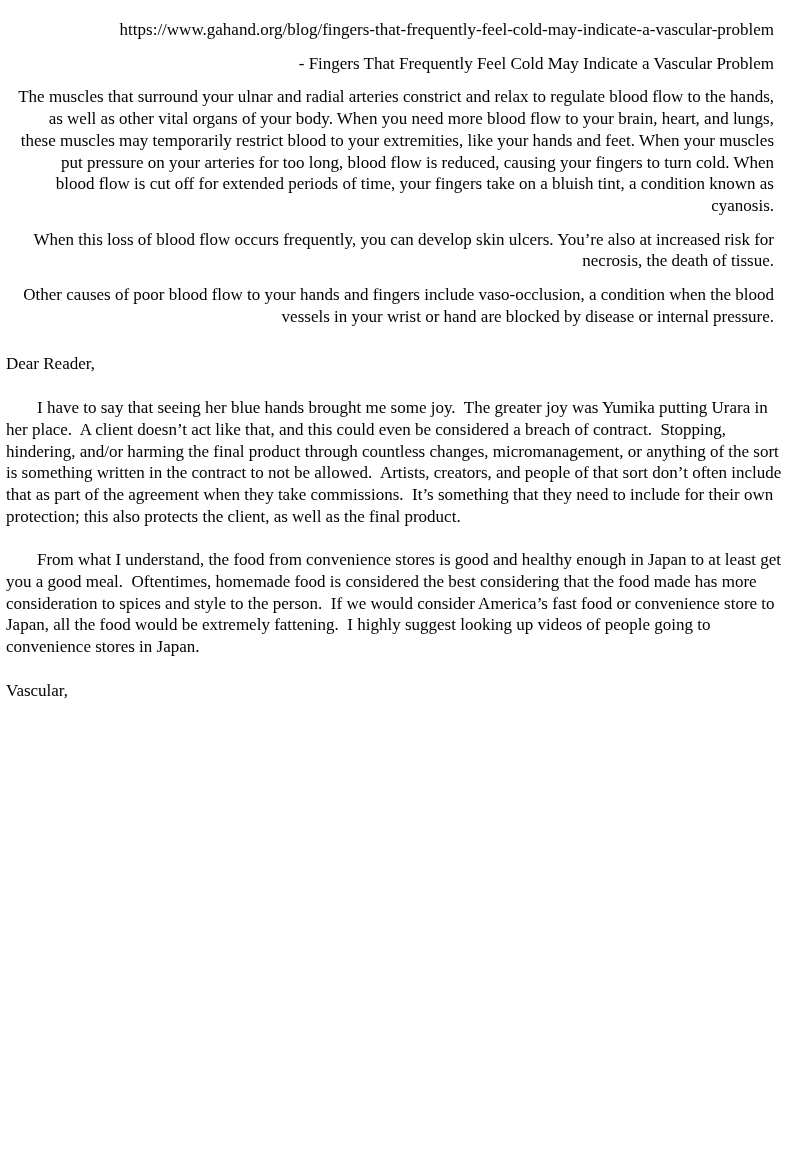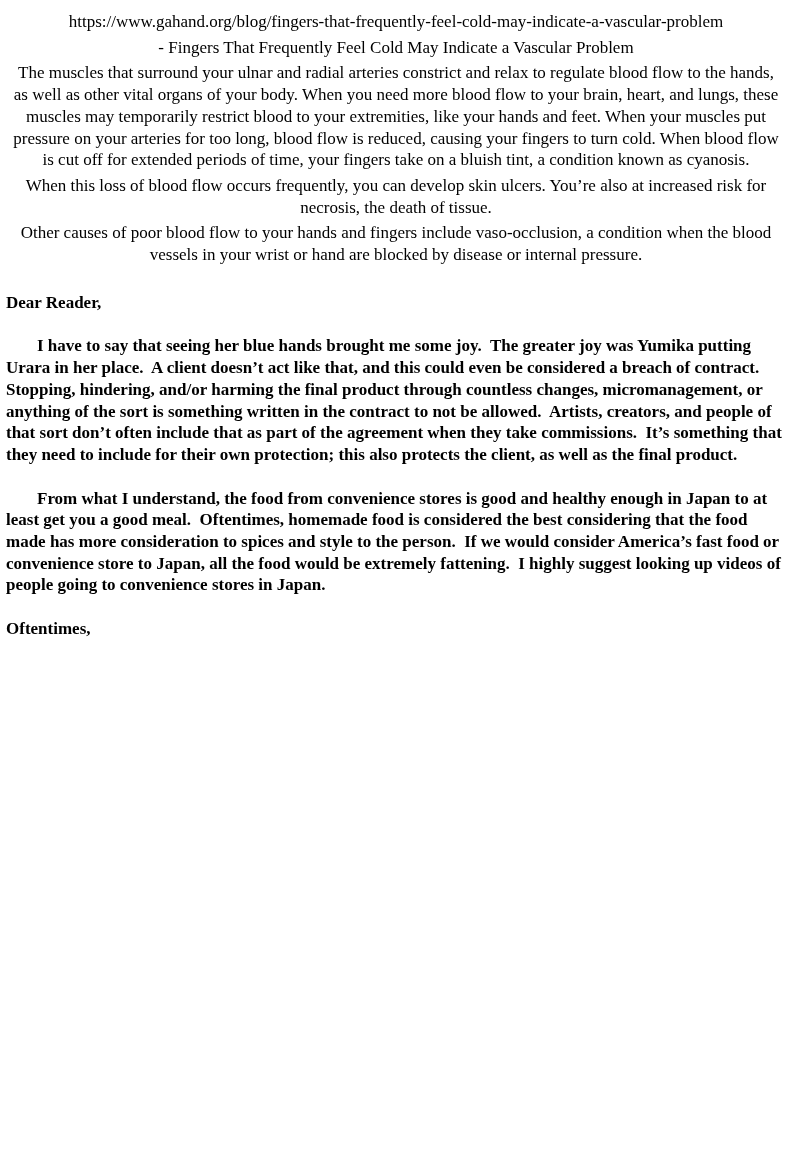--- a/index.html
+++ b/index.html
@@ -14,31 +14,30 @@
     box-sizing: border-box;
     background: #ffffff;
     color: #000000;
     font-family: "Liberation Serif", "DejaVu Serif", serif;
     font-size: 17px;
     line-height: 21.7px;
     padding: 7px 6px 0 6px;
     overflow: hidden;
   }
   .article p {
-    margin: 4px;
-    text-align: center;
+    margin: 12px;
+    text-align: right;
   }
   .letter {
     margin-top: 26px;
     text-align: left;
   }
   .letter p {
     margin: 0 0 22px 0;
     white-space: pre-wrap;
-    font-weight: bold;
   }
   .letter p.body-para {
     text-indent: 31px;
   }
   .letter p.signature {
     margin-bottom: 0;
   }
 </style>
 </head>
 <body>
@@ -50,16 +49,16 @@
     <p>- Fingers That Frequently Feel Cold May Indicate a Vascular Problem</p>
     <p>The muscles that surround your ulnar and radial arteries constrict and relax to regulate blood flow to the hands, as well as other vital organs of your body. When you need more blood flow to your brain, heart, and lungs, these muscles may temporarily restrict blood to your extremities, like your hands and feet. When your muscles put pressure on your arteries for too long, blood flow is reduced, causing your fingers to turn cold. When blood flow is cut off for extended periods of time, your fingers take on a bluish tint, a condition known as cyanosis.</p>
     <p>When this loss of blood flow occurs frequently, you can develop skin ulcers. You’re also at increased risk for necrosis, the death of tissue.</p>
     <p>Other causes of poor blood flow to your hands and fingers include vaso-occlusion, a condition when the blood vessels in your wrist or hand are blocked by disease or internal pressure.</p>
   </div>
 
   <div class="letter">
     <p class="salutation">Dear Reader,</p>
     <p class="body-para">I have to say that seeing her blue hands brought me some joy.  The greater joy was Yumika putting Urara in her place.  A client doesn’t act like that, and this could even be considered a breach of contract.  Stopping, hindering, and/or harming the final product through countless changes, micromanagement, or anything of the sort is something written in the contract to not be allowed.  Artists, creators, and people of that sort don’t often include that as part of the agreement when they take commissions.  It’s something that they need to include for their own protection; this also protects the client, as well as the final product.</p>
     <p class="body-para">From what I understand, the food from convenience stores is good and healthy enough in Japan to at least get you a good meal.  Oftentimes, homemade food is considered the best considering that the food made has more consideration to spices and style to the person.  If we would consider America’s fast food or convenience store to Japan, all the food would be extremely fattening.  I highly suggest looking up videos of people going to convenience stores in Japan.</p>
-    <p class="closing">Oftentimes,</p>
+    <p class="closing">Vascular,</p>
   </div>
 
 </div>
 
 </body></html>

